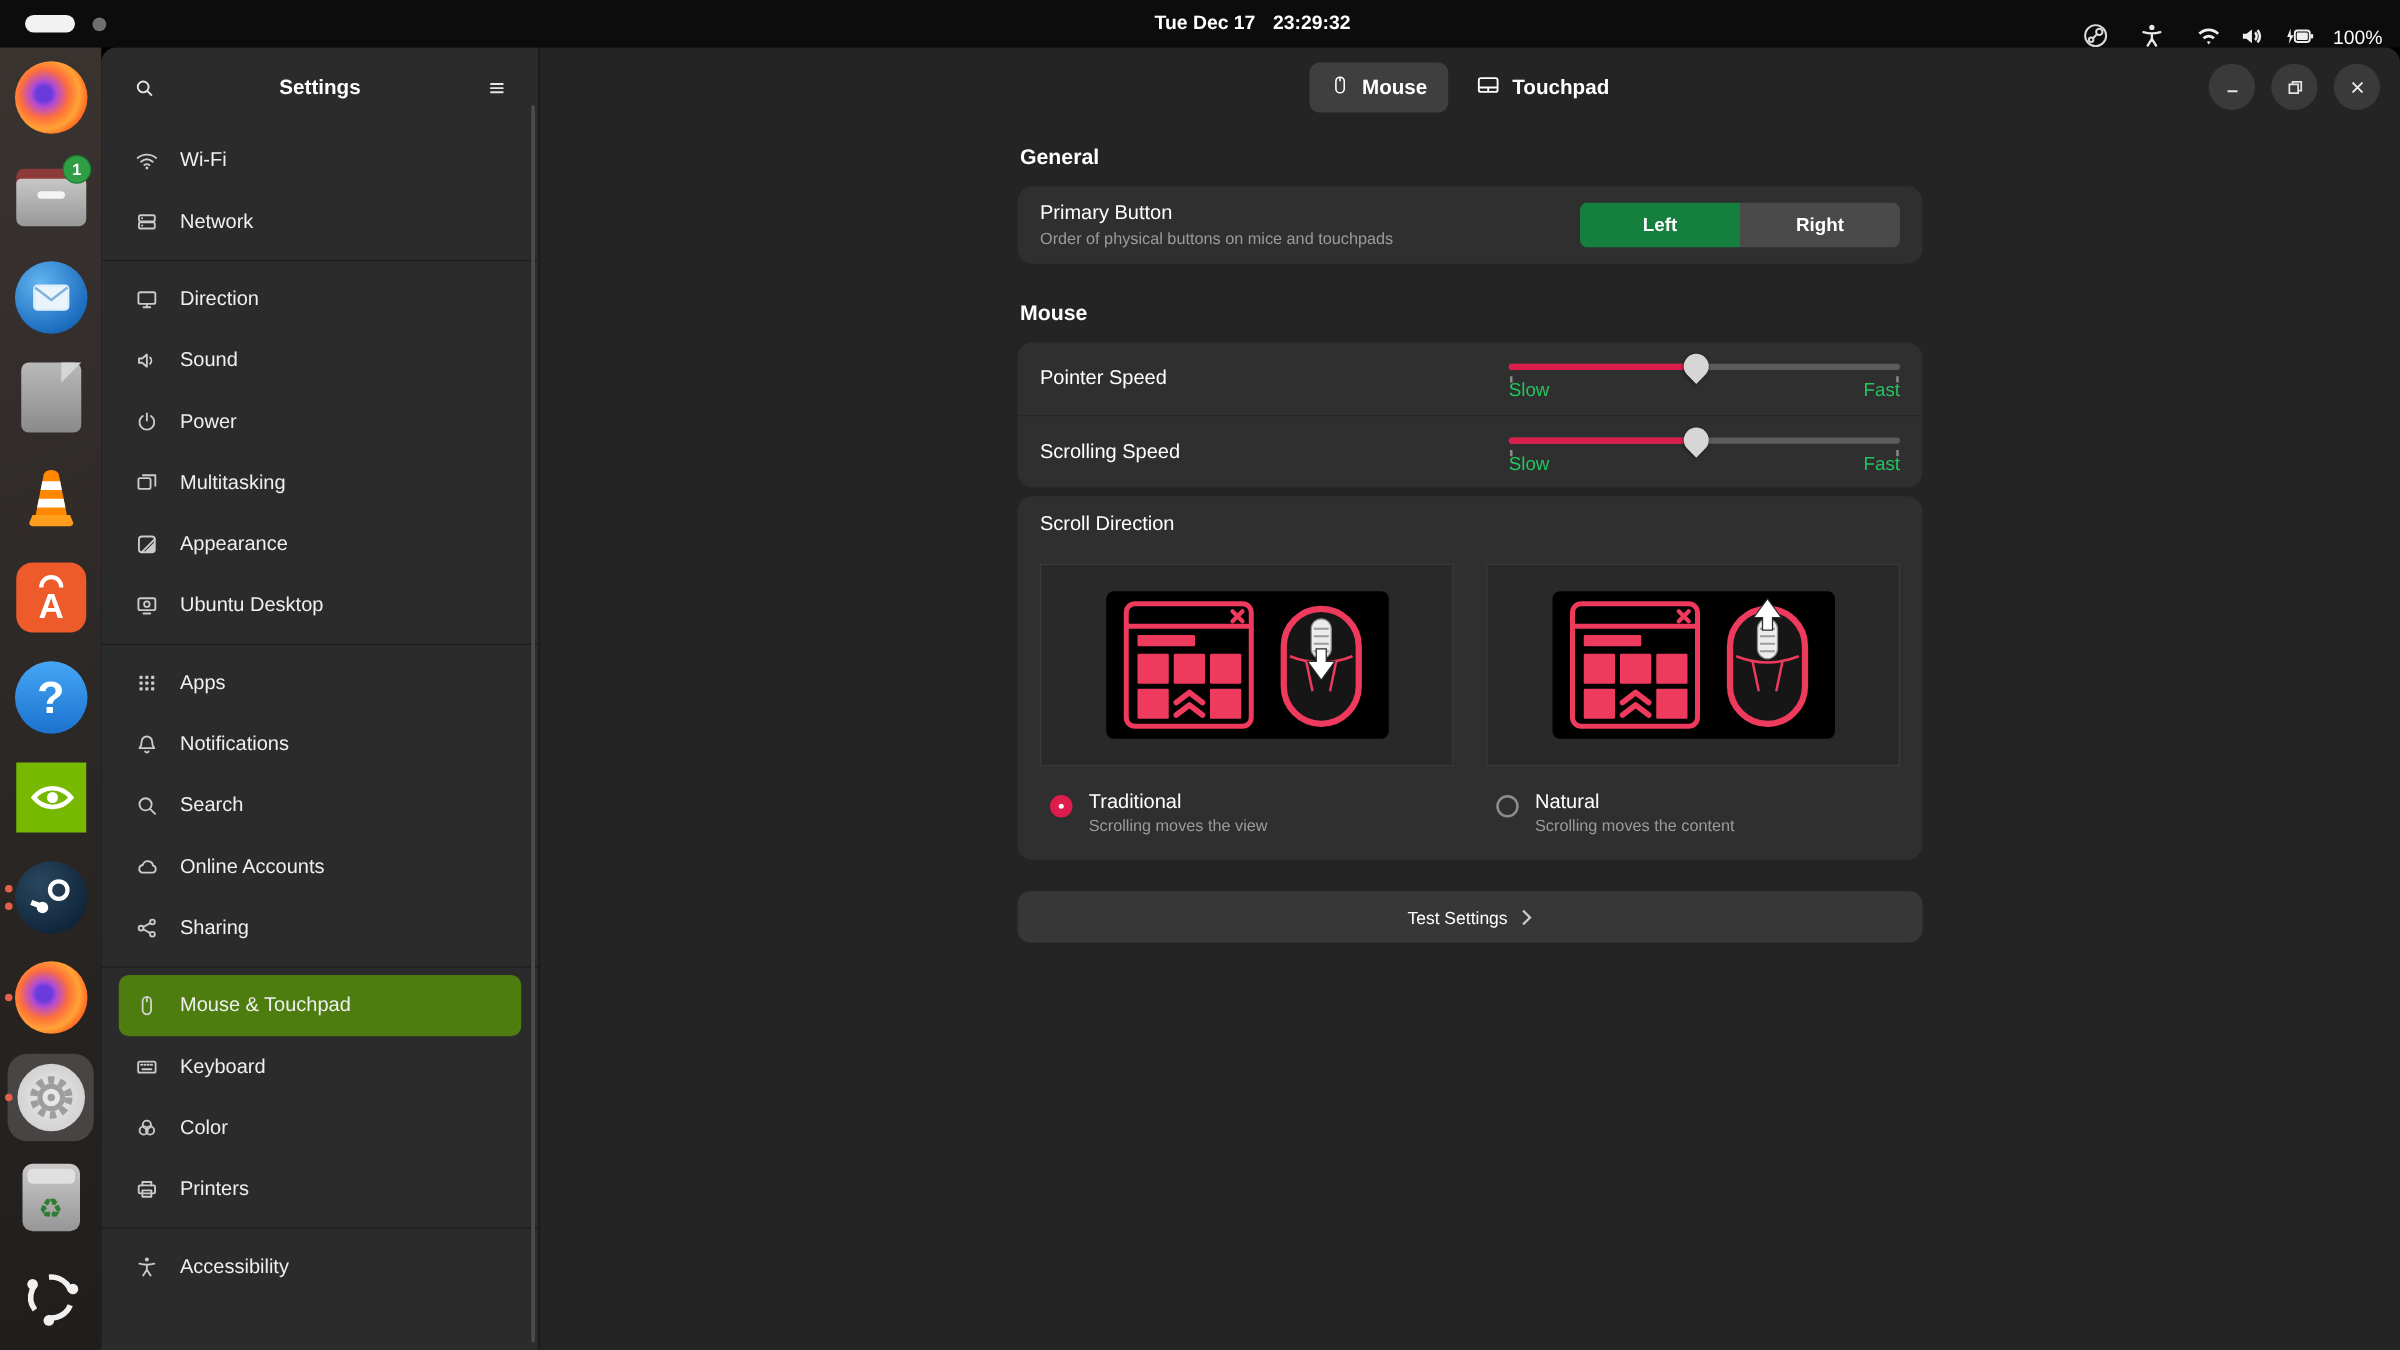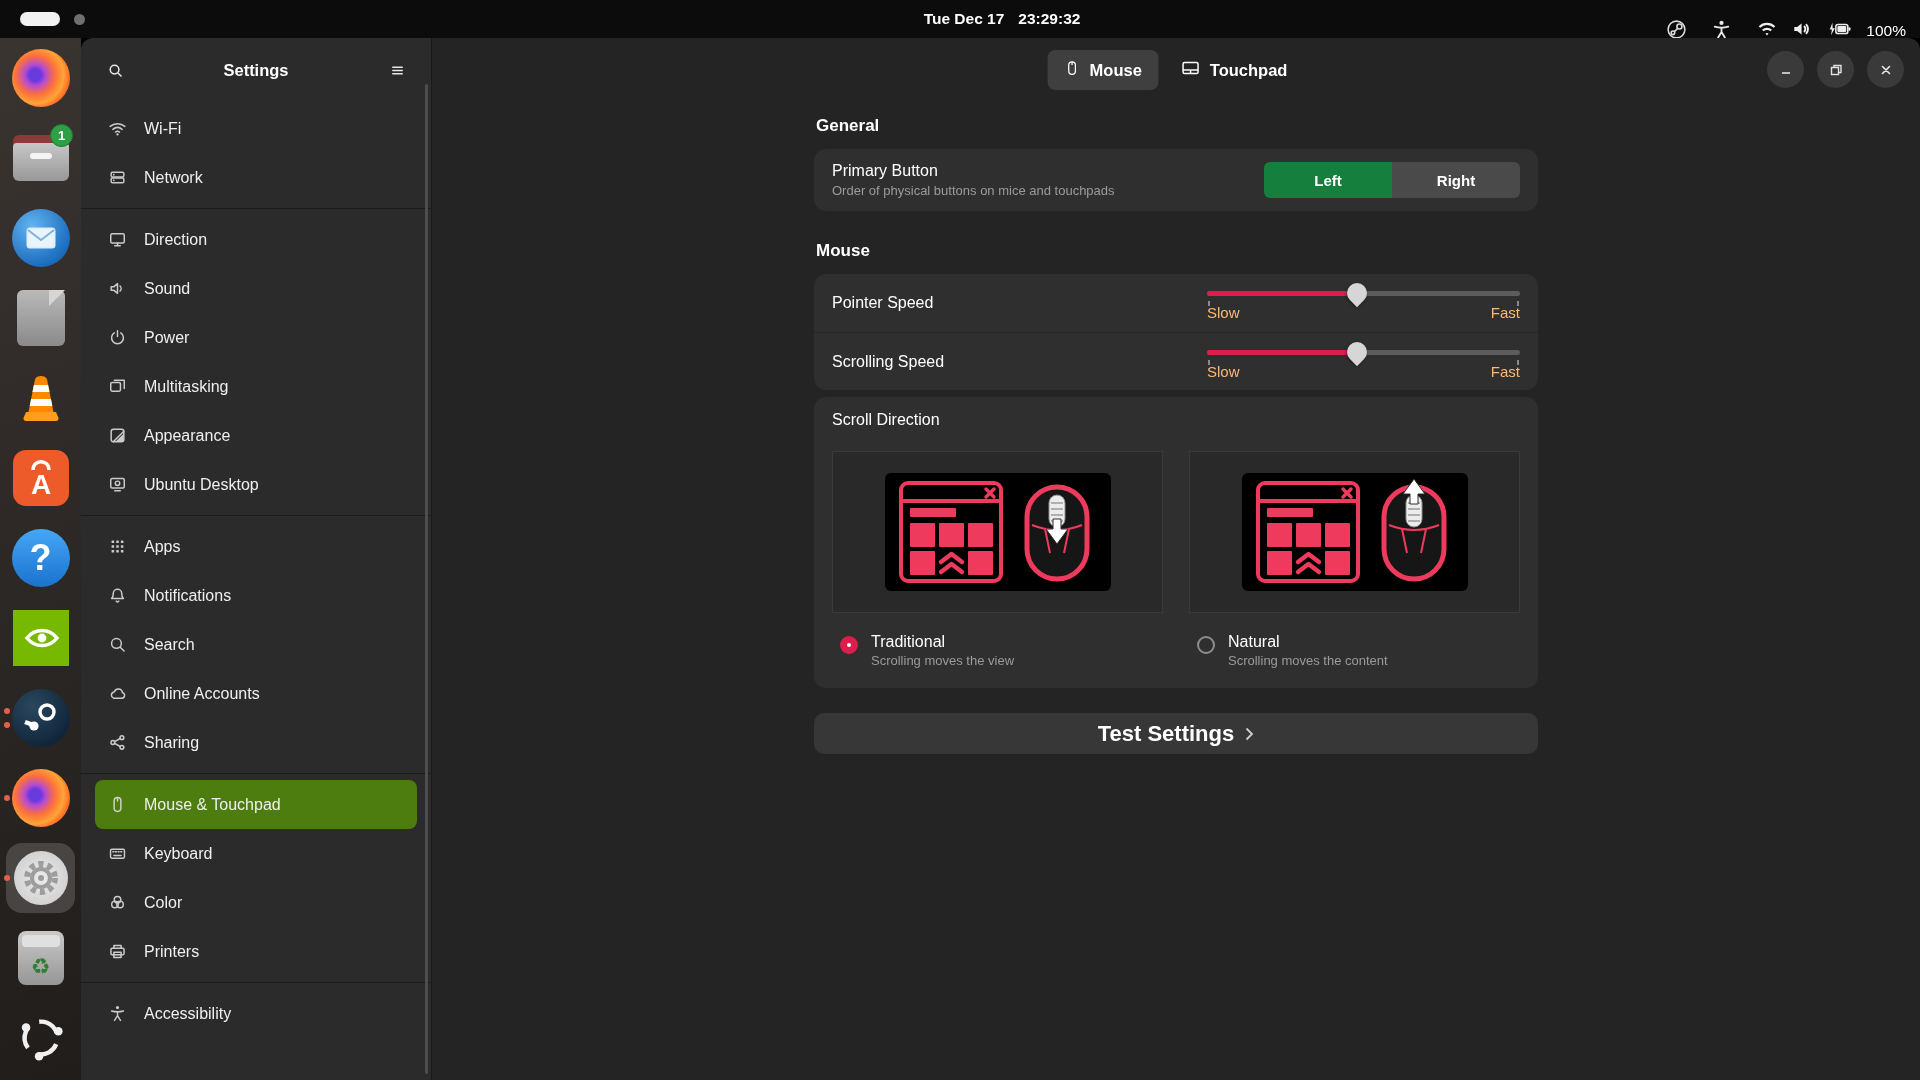--- a/index.html
+++ b/index.html
@@ -82,41 +82,41 @@
   .segmented{display:flex;border-radius:6px;overflow:hidden;height:36px;}
   .seg-btn{width:128px;display:flex;align-items:center;justify-content:center;font-weight:700;font-size:15px;color:#fff;background:#4a4a4a;}
   .seg-btn.selected{background:#15803d;}
 
   .slider{width:313px;position:relative;padding-top:6px;}
   .track{position:relative;height:5px;border-radius:3px;background:#5c5c5c;}
   .fill{position:absolute;left:0;top:0;bottom:0;border-radius:3px;background:var(--accent);}
   .handle{position:absolute;top:-8px;width:20px;height:20px;background:#d6d6d6;border-radius:50% 50% 0 50%;transform:translateX(-50%) rotate(45deg);box-shadow:0 1px 3px rgba(0,0,0,.45);}
   .tick{position:absolute;top:10px;width:2px;height:5px;background:#8a8a8a;}
   .tick.l{left:1px;} .tick.r{right:1px;}
-  .slider-labels{display:flex;justify-content:space-between;color:#fdba74;font-size:15px;margin-top:8px;}
+  .slider-labels{display:flex;justify-content:space-between;color:#22c55e;font-size:15px;margin-top:8px;}
 
   .accel-right{display:flex;align-items:center;gap:18px;}
   .toggle{width:48px;height:26px;border-radius:13px;background:#575757;position:relative;}
   .toggle.on{background:var(--accent);}
   .toggle .knob{position:absolute;top:2px;right:2px;width:22px;height:22px;border-radius:50%;background:#fff;}
 
   .sd-card{margin-top:7px;padding:14px 18px 20px 18px;}
   .sd-title{font-size:16px;color:#fff;}
   .sd-boxes{display:flex;gap:26px;margin-top:22px;}
   .opt-box{flex:1;height:162px;background:#292929;border:1px solid #3a3a3a;display:flex;align-items:center;justify-content:center;}
   .illu{width:226px;height:118px;background:#000;border-radius:6px;color:var(--illu);display:flex;align-items:center;justify-content:center;}
   .sd-radios{display:flex;gap:26px;margin-top:20px;}
   .sd-choice{flex:1;display:flex;gap:13px;align-items:flex-start;padding-left:8px;}
   .radio{width:18px;height:18px;border-radius:50%;border:2px solid #8d8d8d;position:relative;flex:none;margin-top:3px;}
   .radio.checked{background:var(--accent);border-color:var(--accent);}
   .radio.checked::after{content:"";position:absolute;inset:5px;border-radius:50%;background:#fff;}
   .choice-t{font-size:16px;color:#fff;}
   .choice-s{font-size:13px;color:#9b9b9b;margin-top:2px;}
 
-  .test-btn{margin-top:25px;height:41px;background:#373737;border-radius:10px;display:flex;align-items:center;justify-content:center;gap:11px;color:#fff;font-weight:700;font-size:22px;}
+  .test-btn{margin-top:25px;height:41px;background:#373737;border-radius:10px;display:flex;align-items:center;justify-content:center;gap:11px;color:#fff;font-weight:400;font-size:14px;}
 </style>
 </head>
 <body>
 
 <div class="topbar">
   <div class="workspaces">
     <span class="ws-pill"></span>
     <span class="ws-dot"></span>
   </div>
   <div class="clock">

